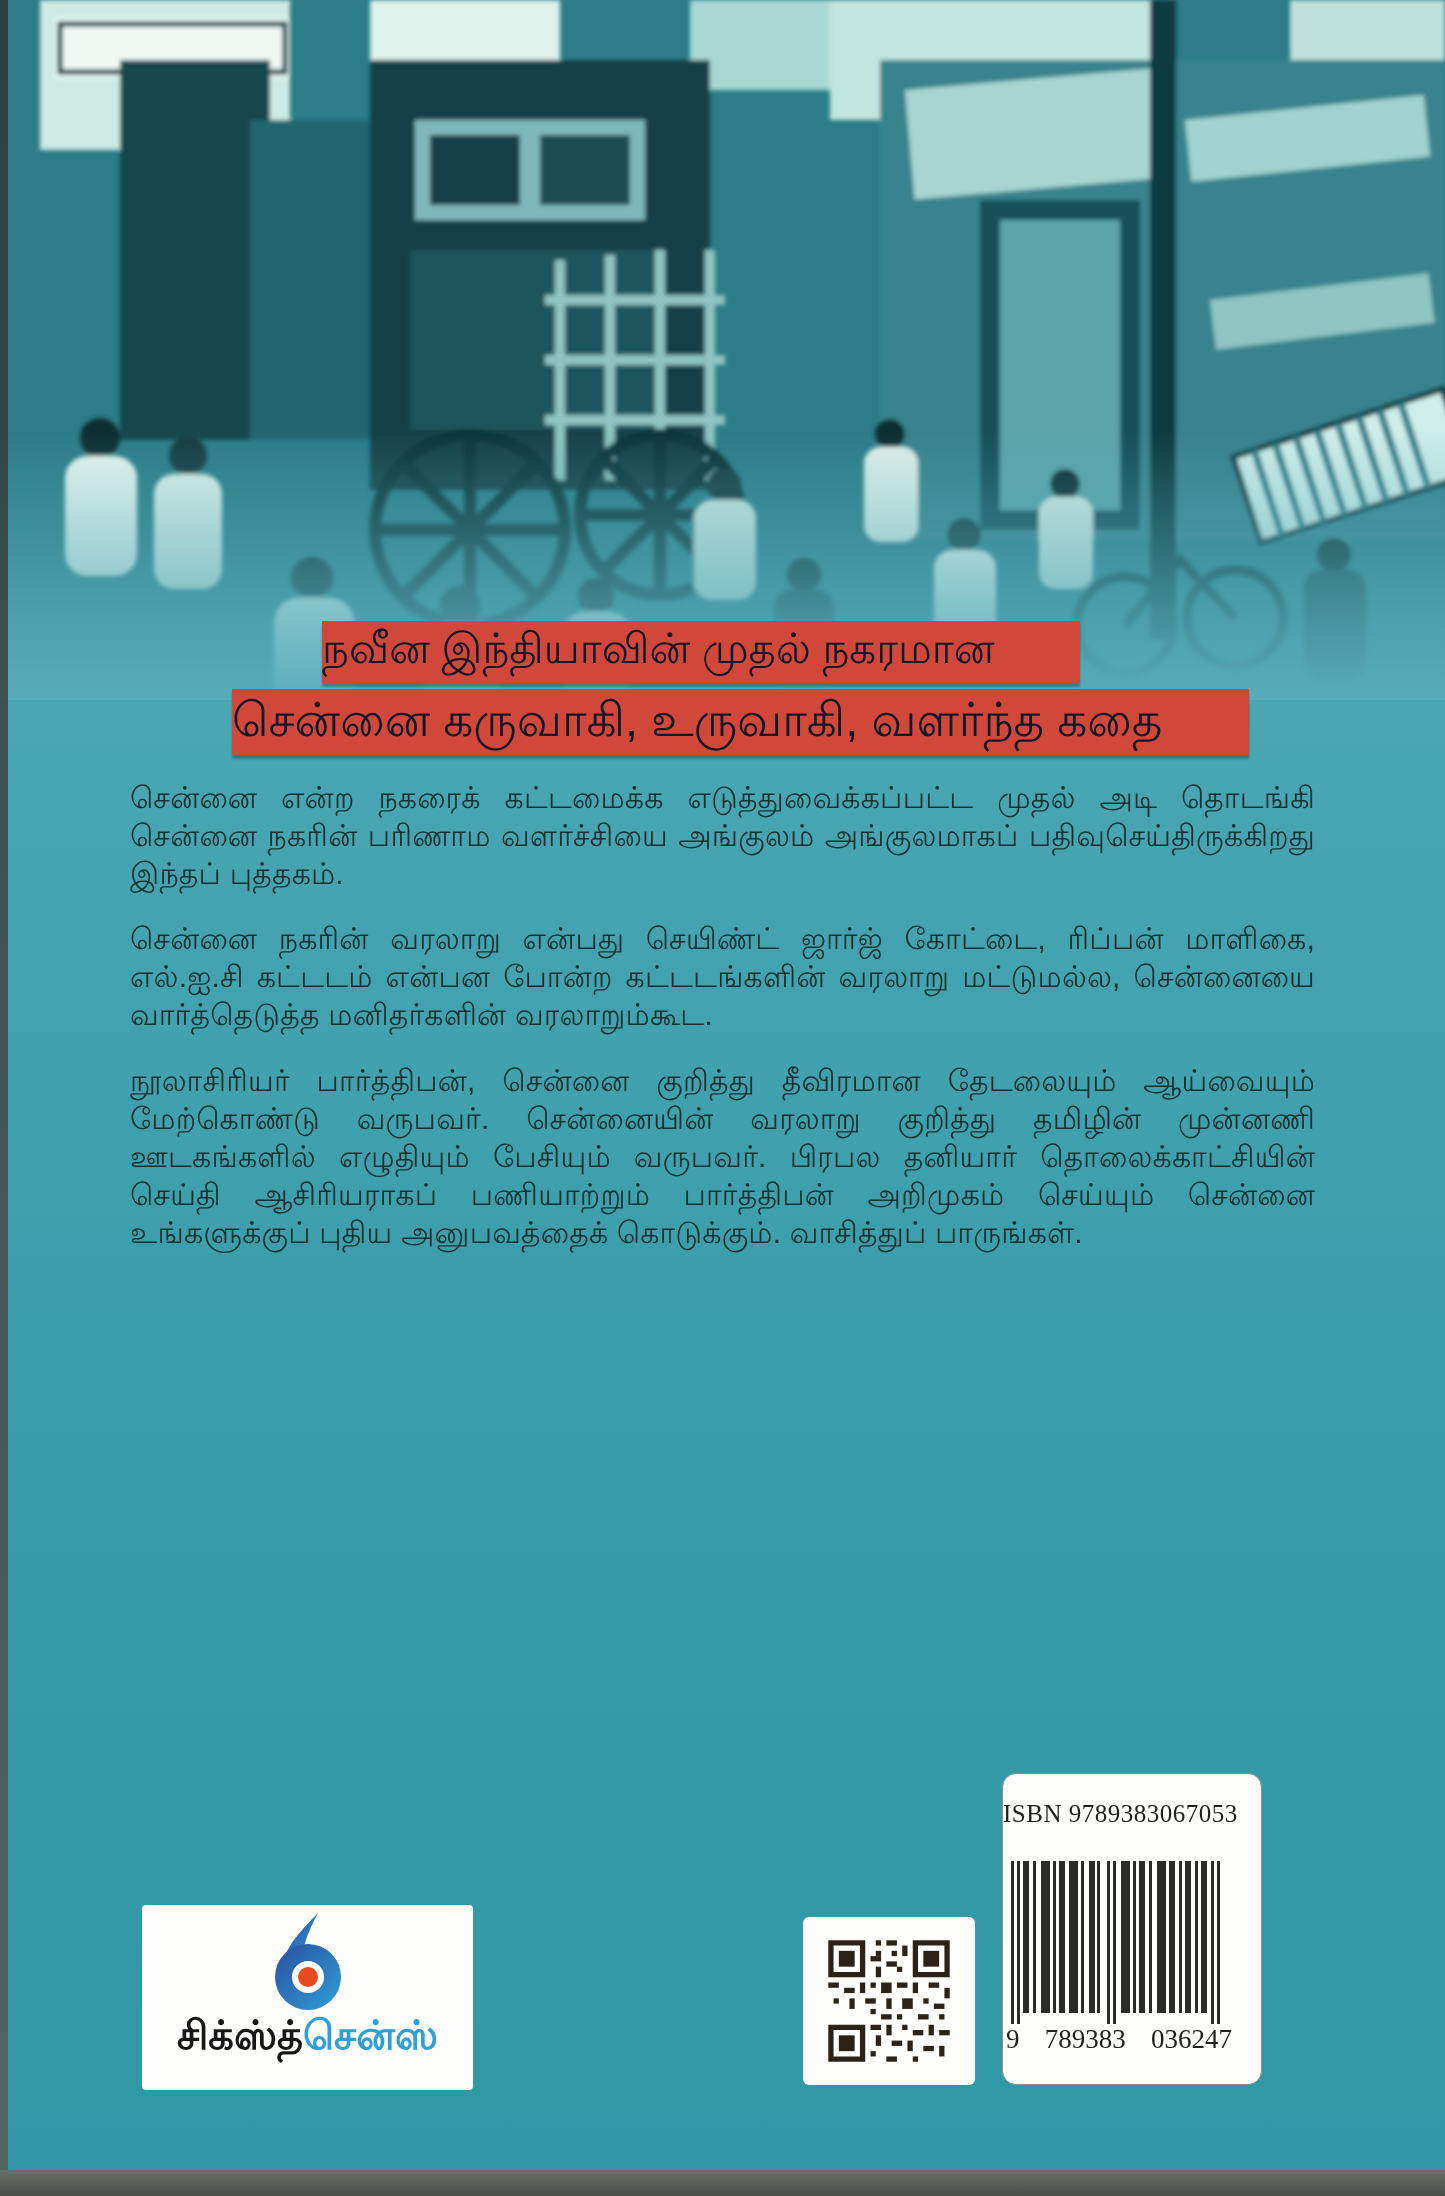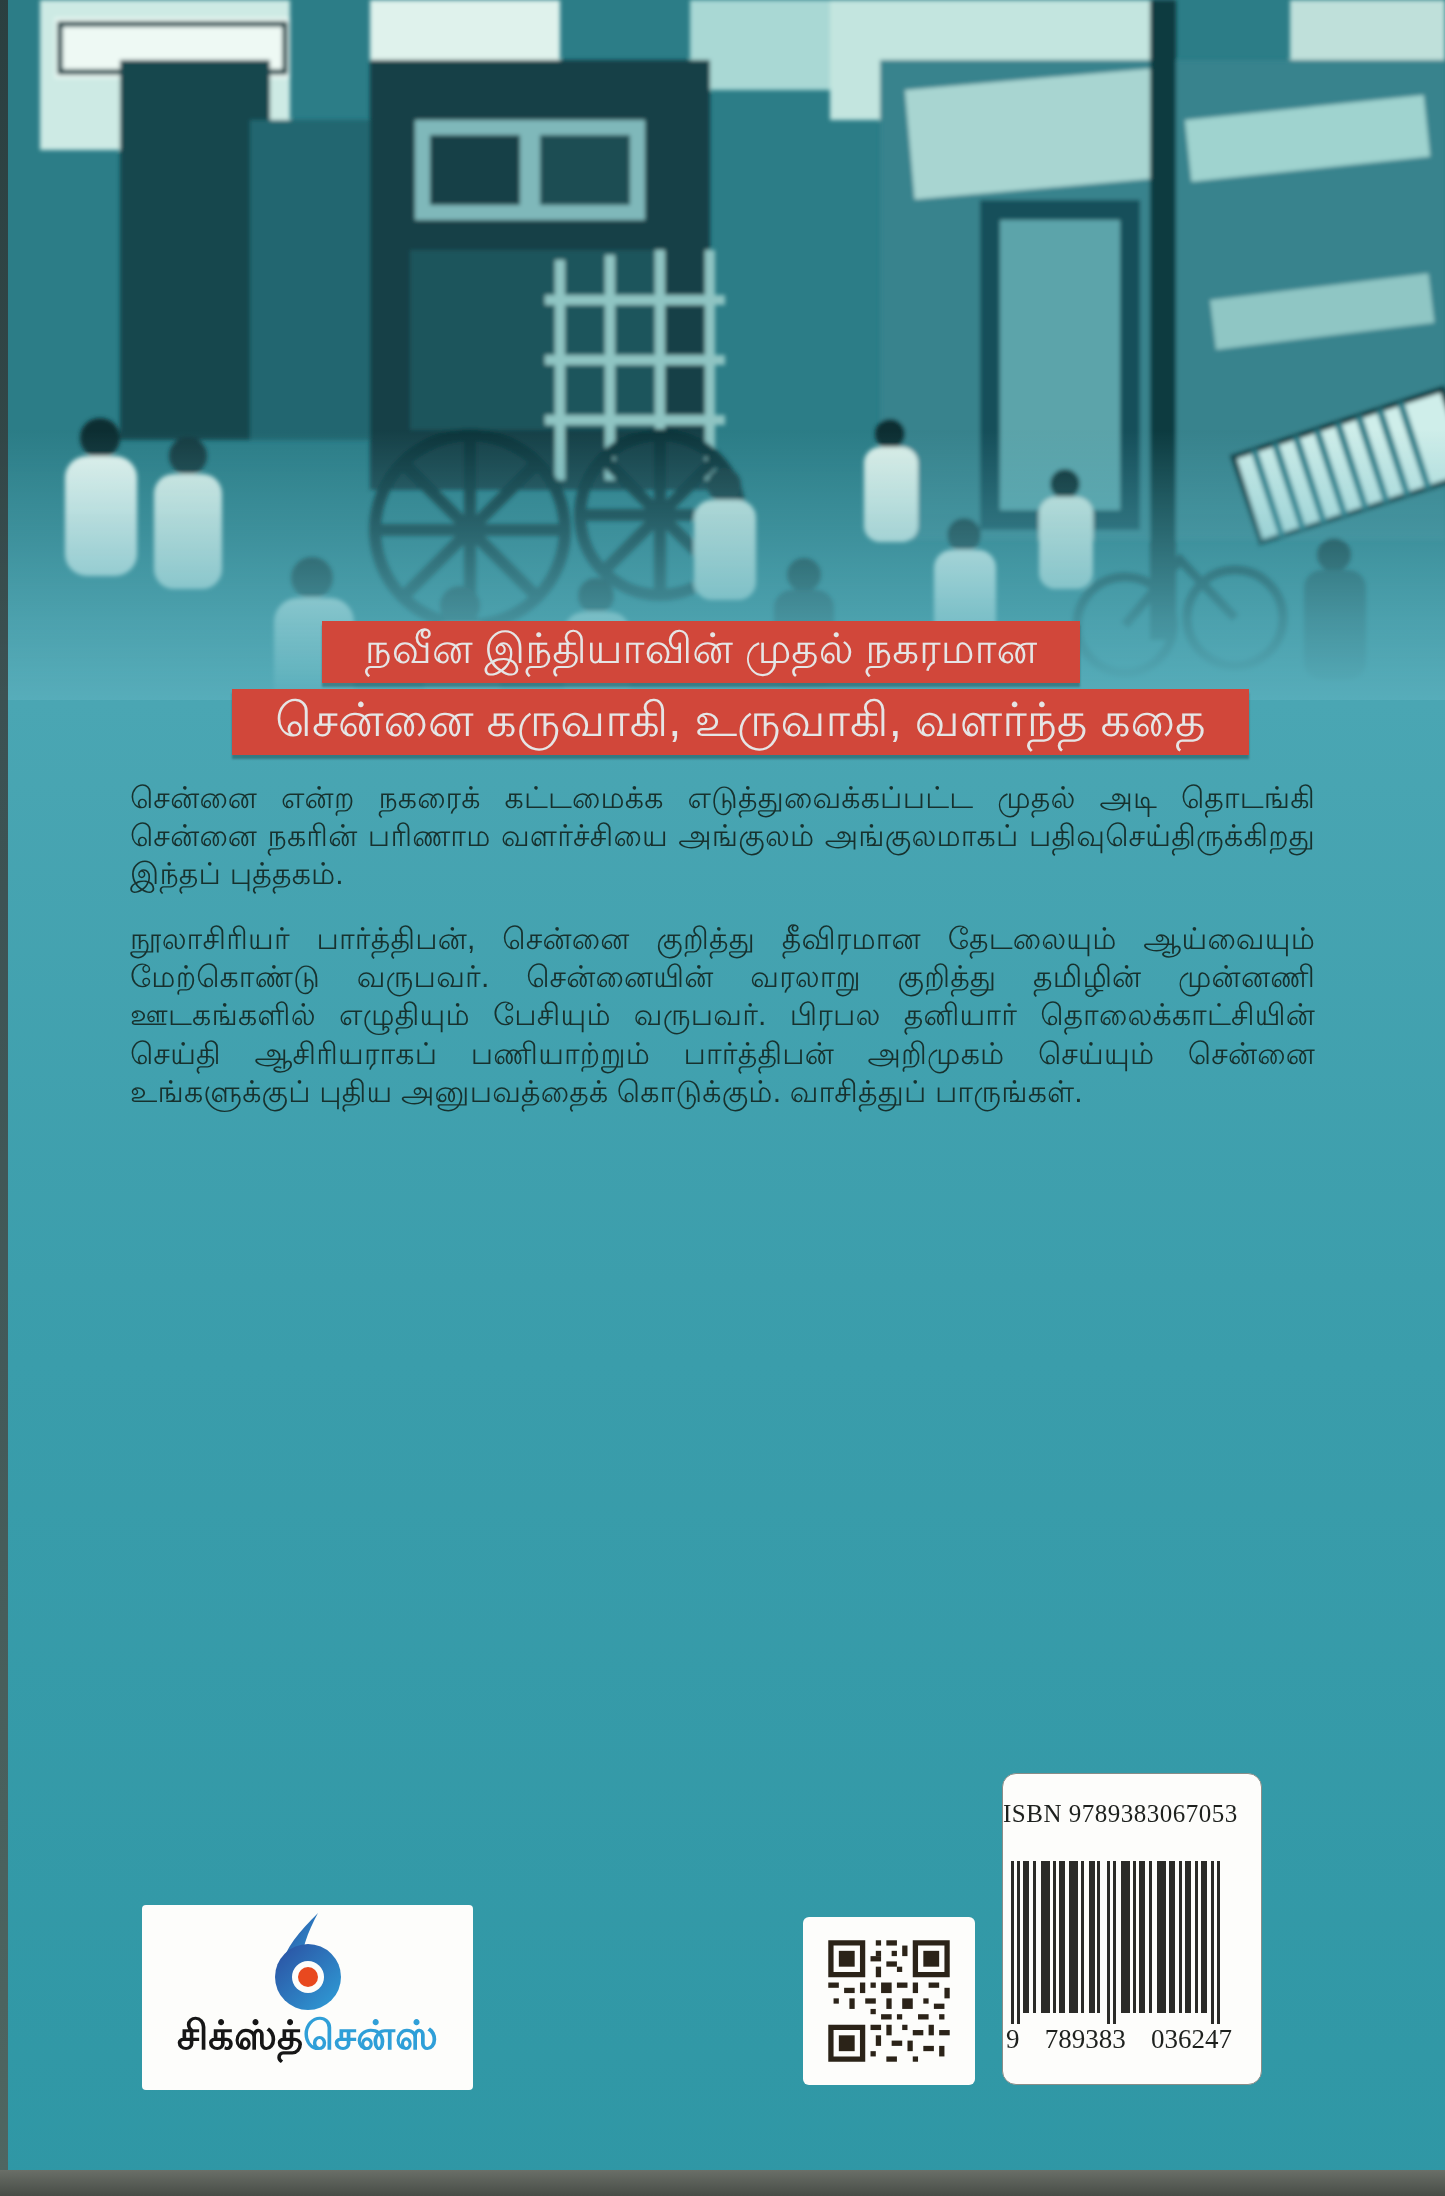--- a/index.html
+++ b/index.html
@@ -6,22 +6,22 @@
   .page{
     position:relative;width:1445px;height:2196px;overflow:hidden;
     font-family:"Liberation Sans",sans-serif;
     background:linear-gradient(180deg,#57adba 0%,#4aa6b3 32%,#3a9dab 62%,#2f97a5 100%);
   }
   
   .photo-wrap{position:absolute;left:0;top:0;width:1445px;height:700px;}
   .photo-wrap svg{display:block;}
   
   .banner{
-    position:absolute;background:#d1473a;color:#e5e5e5;
-    display:flex;align-items:center;justify-content:center;
+    position:absolute;background:#d1473a;color:#0f172a;
+    display:flex;align-items:center;justify-content:flex-start;
     box-shadow:0 4px 2px rgba(10,40,40,.35);
     white-space:nowrap;
   }
   .banner-1{left:322px;top:621px;width:758px;height:62px;font-size:42px;}
   .banner-2{left:232px;top:689px;width:1017px;height:66px;font-size:47px;}
   
   .blurb{position:absolute;left:130px;top:763px;width:1185px;color:#17312e;}
   .blurb p{
     margin:16px 0 27px 0;font-size:30px;line-height:1.27;
     text-align:justify;letter-spacing:.2px;
@@ -191,20 +191,21 @@
 
   <div class="banner banner-1">
     <span>நவீன இந்தியாவின் முதல் நகரமான</span>
   </div>
   <div class="banner banner-2">
     <span>சென்னை கருவாகி, உருவாகி, வளர்ந்த கதை</span>
   </div>
 
   <div class="blurb">
     <p>சென்னை என்ற நகரைக் கட்டமைக்க எடுத்துவைக்கப்பட்ட முதல் அடி தொடங்கி சென்னை நகரின் பரிணாம வளர்ச்சியை அங்குலம் அங்குலமாகப் பதிவுசெய்திருக்கிறது இந்தப் புத்தகம்.</p>
+    <p>சென்னை நகரின் வரலாறு என்பது செயிண்ட் ஜார்ஜ் கோட்டை, ரிப்பன் மாளிகை, எல்.ஐ.சி கட்டடம் என்பன போன்ற கட்டடங்களின் வரலாறு மட்டுமல்ல, சென்னையை வார்த்தெடுத்த மனிதர்களின் வரலாறும்கூட.</p>
     <p>நூலாசிரியர் பார்த்திபன், சென்னை குறித்து தீவிரமான தேடலையும் ஆய்வையும் மேற்கொண்டு வருபவர். சென்னையின் வரலாறு குறித்து தமிழின் முன்னணி ஊடகங்களில் எழுதியும் பேசியும் வருபவர். பிரபல தனியார் தொலைக்காட்சியின் செய்தி ஆசிரியராகப் பணியாற்றும் பார்த்திபன் அறிமுகம் செய்யும் சென்னை உங்களுக்குப் புதிய அனுபவத்தைக் கொடுக்கும். வாசித்துப் பாருங்கள்.</p>
   </div>
 
   <div class="logo-box">
     <span class="logo-mark">
       <svg width="104" height="104" viewBox="0 0 104 104" xmlns="http://www.w3.org/2000/svg">
         <defs>
           <linearGradient id="lg6" x1="0" y1="0" x2="1" y2="1">
             <stop offset="0" stop-color="#2b4ea0"></stop>
             <stop offset="1" stop-color="#2f9fd8"></stop>

